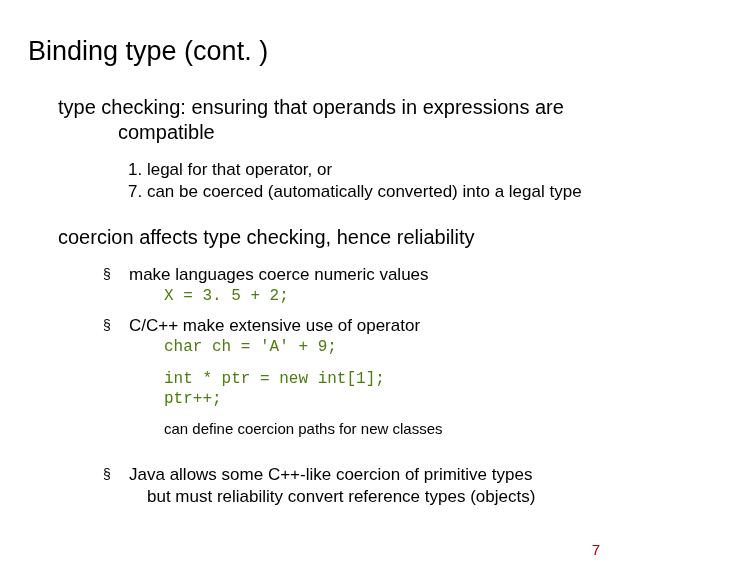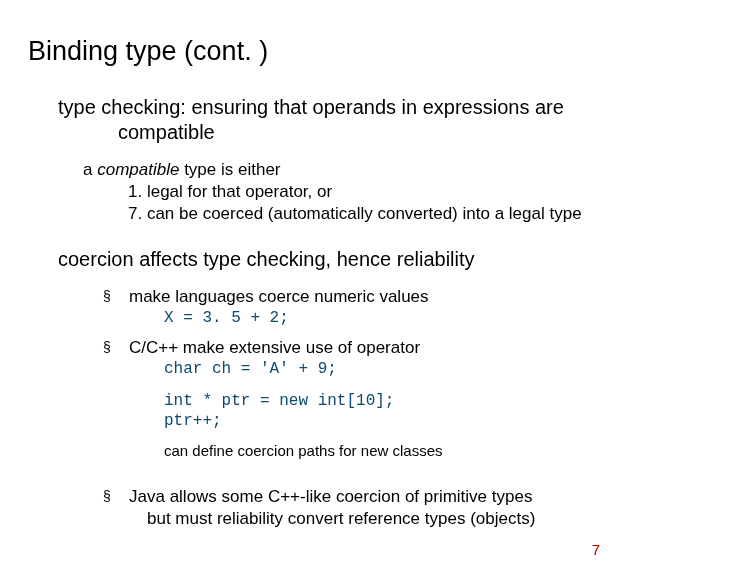--- a/index.html
+++ b/index.html
@@ -7,43 +7,40 @@
   .slide { position: relative; width: 616px; height: 576px; padding: 36px 24px 0 28px; }
   .title { font-size: 27px; font-weight: 400; margin-bottom: 28px; }
   .lvl1 { font-size: 20px; margin-left: 30px; margin-bottom: 14px; line-height: 1.25; }
   .indent1 { margin-left: 60px; }
   .lvl2 { font-size: 17px; margin-left: 55px; line-height: 1.3; }
   .lvl2-ol { margin-left: 100px; font-size: 17px; line-height: 1.3; }
   .bullet-row { display: flex; margin-left: 75px; margin-top: 3px; }
   .bullet-sym { width: 26px; font-size: 14px; flex-shrink: 0; padding-top: 2px; }
   .bullet-txt { font-size: 17px; line-height: 1.3; }
   .bullet-txt-indent { margin-left: 18px; }
-  .code { font-family: "Courier New", monospace; color: #0c4a6e; font-size: 16px; margin-left: 136px; line-height: 1.25; white-space: pre; }
+  .code { font-family: "Courier New", monospace; color: #4d7c0f; font-size: 16px; margin-left: 136px; line-height: 1.25; white-space: pre; }
   .note { font-size: 15px; margin-left: 136px; margin-top: 10px; line-height: 1.3; }
   .gap { height: 12px; }
   .gap-sm { height: 6px; }
   .gap-lg { height: 22px; }
   .pagenum { position: absolute; right: 16px; bottom: 18px; font-size: 15px; color: #c00000; }
   .italic { font-style: italic; }
 </style>
 </head>
 <body>
 
 <div class="slide">
 
   <div class="title">Binding type (cont. )</div>
 
   <div class="lvl1">
     <span>type checking: ensuring that operands in expressions are</span><br>
     <span class="indent1">compatible</span>
   </div>
 
-  <div class="lvl2">
-    <span>a </span><span class="italic">compatible</span><span> type is either</span>
-  </div>
   <div class="lvl2-ol">1.  legal for that operator, or</div>
   <div class="lvl2-ol">7.  can be coerced (automatically converted) into a legal type</div>
 
   <div class="gap-lg"></div>
 
   <div class="lvl1">coercion affects type checking, hence reliability</div>
 
   <div class="bullet-row">
     <div class="bullet-sym">§</div>
     <div class="bullet-txt">make languages coerce numeric values</div>
@@ -51,21 +48,21 @@
   <div class="code">X = 3. 5 + 2;</div>
 
   <div class="gap-sm"></div>
 
   <div class="bullet-row">
     <div class="bullet-sym">§</div>
     <div class="bullet-txt">C/C++ make extensive use of operator</div>
   </div>
   <div class="code">char ch = 'A' + 9;</div>
   <div class="gap"></div>
-  <div class="code">int * ptr = new int[10];</div>
+  <div class="code">int * ptr = new int[1];</div>
   <div class="code">ptr++;</div>
   <div class="note">can define coercion paths for new classes</div>
 
   <div class="gap-lg"></div>
 
   <div class="bullet-row">
     <div class="bullet-sym">§</div>
     <div class="bullet-txt">
       <span>Java allows some C++-like coercion of primitive types</span><br>
       <span class="bullet-txt-indent">but must reliability convert reference types (objects)</span>

